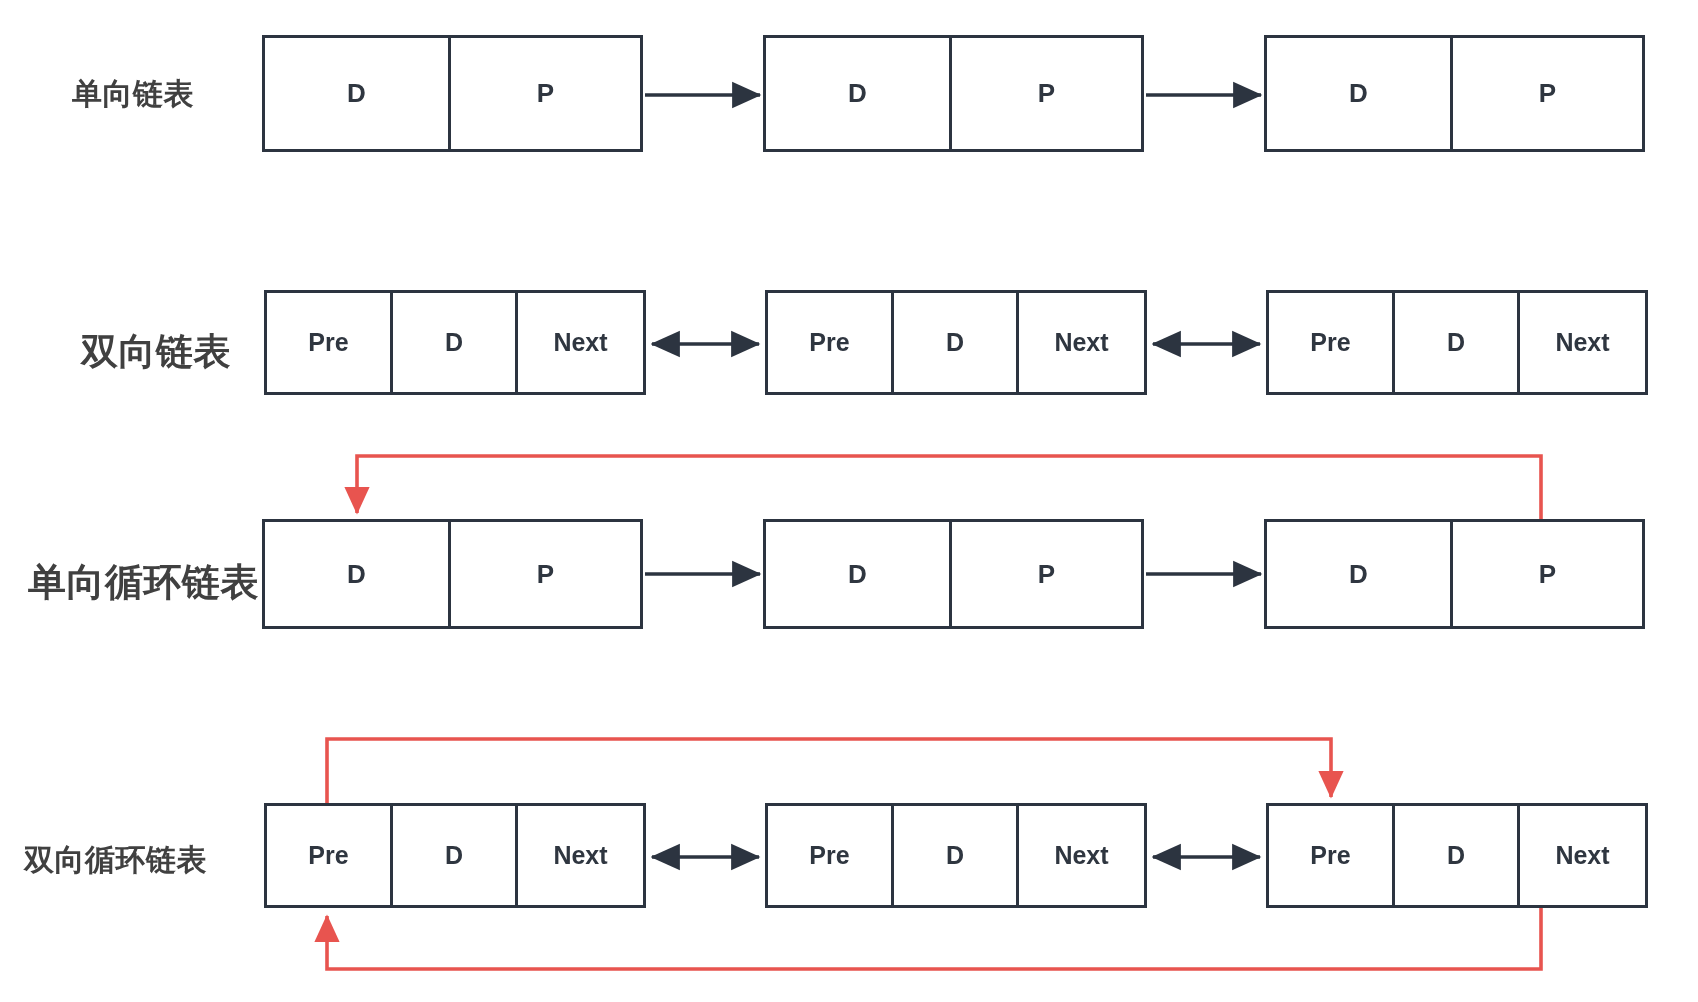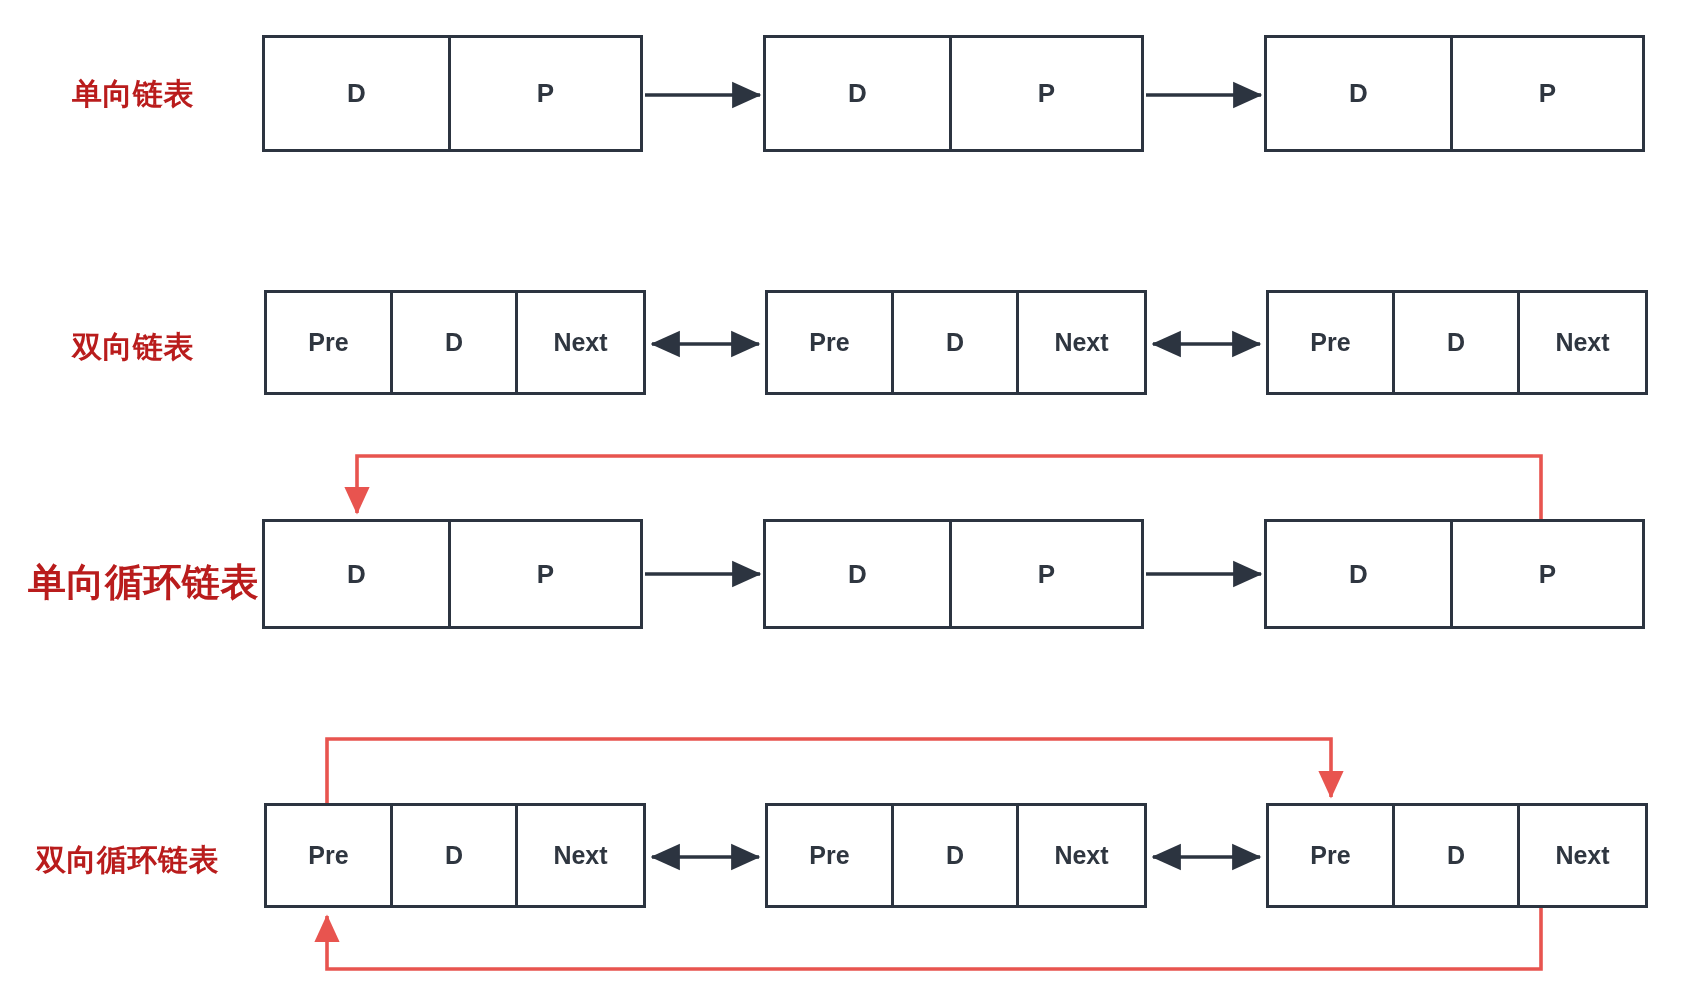--- a/index.html
+++ b/index.html
@@ -17,21 +17,21 @@
   #diagram-root {
     position: absolute;
     left: 0;
     top: 0;
     width: 1698px;
     height: 1002px;
   }
   .row-label {
     position: absolute;
     font-weight: bold;
-    color: #b91c1c;
+    color: #404040;
     white-space: nowrap;
     letter-spacing: 0.5px;
     text-align: right;
   }
   .node {
     position: absolute;
     display: flex;
     box-sizing: border-box;
     border: 3px solid #2c3440;
     background: transparent;
@@ -56,23 +56,23 @@
     height: 1002px;
     pointer-events: none;
   }
 </style>
 </head>
 <body>
 
 <div id="diagram-root">
 
   <div class="row-label" style="left:72px; top:74px; font-size:30px;">单向链表</div>
-  <div class="row-label" style="left:72px; top:327px; font-size:30px;">双向链表</div>
+  <div class="row-label" style="left:81px; top:327px; font-size:37px;">双向链表</div>
   <div class="row-label" style="left:28px; top:557px; font-size:38px;">单向循环链表</div>
-  <div class="row-label" style="left:36px; top:840px; font-size:30px;">双向循环链表</div>
+  <div class="row-label" style="left:24px; top:840px; font-size:30px;">双向循环链表</div>
 
   <div class="node" style="left:262px; top:35px; width:381px; height:117px;">
     <div class="cell" style="width:186px; font-size:26px;">D</div>
     <div class="cell" style="width:189px; font-size:26px;">P</div>
   </div>
   <div class="node" style="left:763px; top:35px; width:381px; height:117px;">
     <div class="cell" style="width:186px; font-size:26px;">D</div>
     <div class="cell" style="width:189px; font-size:26px;">P</div>
   </div>
   <div class="node" style="left:1264px; top:35px; width:381px; height:117px;">

